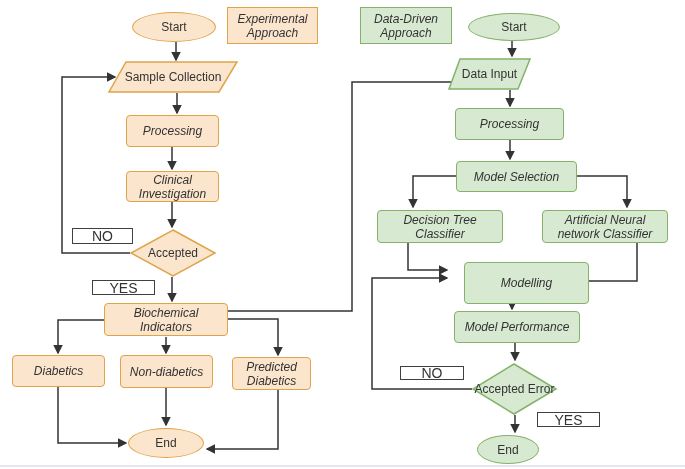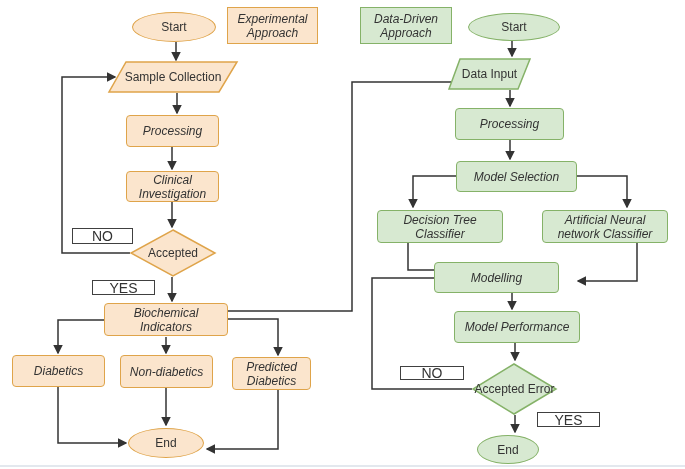--- a/index.html
+++ b/index.html
@@ -153,21 +153,21 @@
   </div>
 
   <div class="node rounded green" style="left:377px;top:210px;width:126px;height:33px">
     <span>Decision Tree Classifier</span>
   </div>
 
   <div class="node rounded green" style="left:542px;top:210px;width:126px;height:33px">
     <span>Artificial Neural network Classifier</span>
   </div>
 
-  <div class="node rounded green" style="left:434px;top:262px;width:125px;height:31px">
+  <div class="node rounded green" style="left:464px;top:262px;width:125px;height:42px">
     <span>Modelling</span>
   </div>
 
   <div class="node rounded green" style="left:454px;top:311px;width:126px;height:32px">
     <span>Model Performance</span>
   </div>
 
   <div class="node labelbox" style="left:400px;top:366px;width:64px;height:14px">
     <span>NO</span>
   </div>

